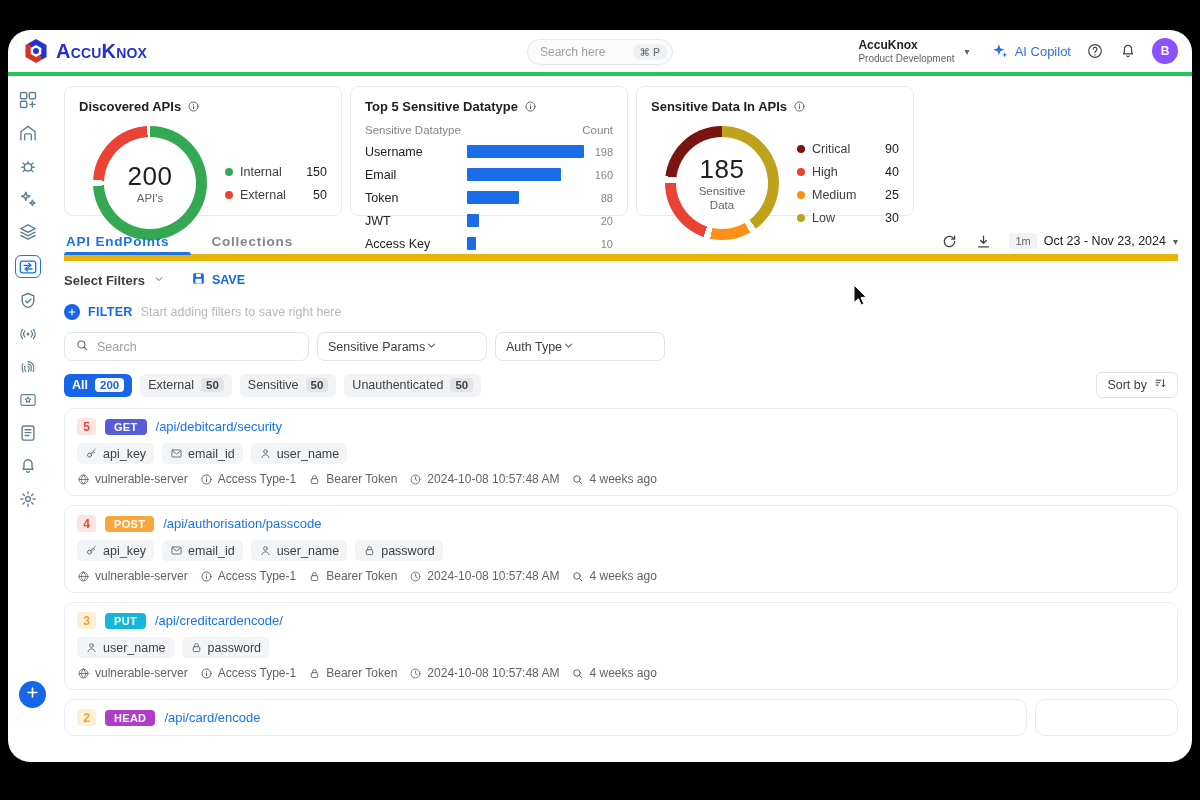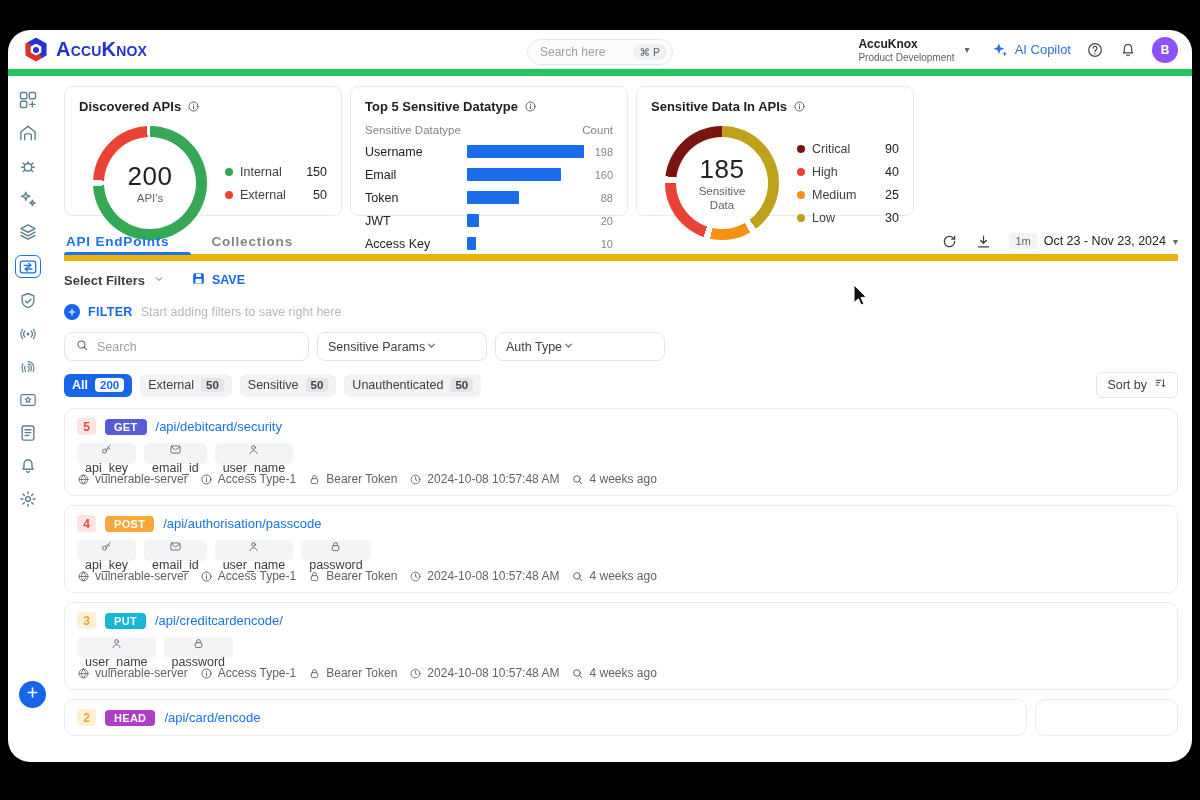--- a/index.html
+++ b/index.html
@@ -1,20 +1,20 @@
 <!DOCTYPE html>
 <html><head>
 <meta charset="utf-8">
 <style>
   * { margin:0; padding:0; box-sizing:border-box; }
   html,body { width:1200px; height:800px; background:#000; font-family:"Liberation Sans", sans-serif; overflow:hidden; }
   .window { position:absolute; left:8px; top:30px; width:1184px; height:732px; background:#fff; border-radius:22px; overflow:hidden; }
 
   
-  .header { position:relative; display:flex; align-items:center; height:46px; padding:0 14px 0 16px; border-bottom:7px solid #22c55e; }
+  .header { position:relative; display:flex; align-items:center; height:46px; padding:0 14px 0 16px; border-bottom:4px solid #22c55e; }
   .logo { display:flex; align-items:center; gap:8px; }
   .logo-mark { width:24px; height:24px; position:relative; clip-path:polygon(50% 0,94% 25%,94% 75%,50% 100%,6% 75%,6% 25%);
     background:conic-gradient(from 140deg,#d63329 0 175deg,#2334d0 175deg 360deg); }
   .logo-mark::after { content:""; position:absolute; inset:6px; background:#fff; clip-path:polygon(50% 0,94% 25%,94% 75%,50% 100%,6% 75%,6% 25%); }
   .logo-mark::before { content:""; position:absolute; left:50%; top:50%; width:6px; height:6px; margin:-3px 0 0 -3px; border-radius:50%; background:#2334d0; z-index:2; }
   .logo-text { font-size:20px; font-weight:800; color:#2430d4; font-variant:small-caps; letter-spacing:.2px; }
   .search-pill { position:absolute; left:519px; top:9px; width:146px; height:26px; border:1px solid #e4e7ea; background:#fcfcfd; border-radius:999px; display:flex; align-items:center; padding:0 5px 0 12px; gap:8px; }
   .search-pill .ph { color:#9aa0a6; font-size:12px; flex:1; }
   .kbd { background:#eef1f4; border-radius:999px; font-size:10.5px; color:#5f6368; padding:2px 7px; white-space:nowrap; }
   .hright { margin-left:auto; display:flex; align-items:center; gap:15px; }
@@ -99,21 +99,21 @@
 
   
   .eplist { margin-top:10px; display:flex; flex-direction:column; gap:9px; }
   .ep-lastline { display:flex; gap:8px; }
   .ep-row { border:1px solid #e9ebef; border-radius:10px; padding:9px 12px; background:#fff; }
   .ep-l1 { display:flex; align-items:center; gap:9px; }
   .ep-count { min-width:19px; height:17px; border-radius:4px; font-size:12px; font-weight:700; display:flex; align-items:center; justify-content:center; padding:0 4px; }
   .ep-method { border-radius:4px; padding:2px 9px; font-size:11px; font-weight:700; color:#fff; letter-spacing:.3px; }
   .ep-path { font-size:13px; color:#1a73e8; text-decoration:none; }
   .ep-l2 { display:flex; gap:8px; margin-top:8px; }
-  .tagchip { height:21px; background:#f3f4f6; border-radius:5px; display:flex; align-items:center; gap:5px; padding:0 8px; font-size:12.5px; color:#3c4043;flex-direction:column; }
+  .tagchip { height:21px; background:#f3f4f6; border-radius:5px; display:flex; align-items:center; gap:5px; padding:0 8px; font-size:12.5px; color:#3c4043; }
   .tagchip svg { width:13px; height:13px; color:#5f6368; }
   .ep-l3 { display:flex; align-items:center; gap:12px; margin-top:8px; font-size:12px; color:#5f6368; }
   .meta-item { display:flex; align-items:center; gap:5px; }
   .meta-item svg { width:13px; height:13px; }
   .sliver { flex:1; border:1px solid #e9ebef; border-radius:10px; background:#fff; }
 
   .cursor { position:absolute; left:853px; top:284px; z-index:50; pointer-events:none; }
 </style>
 </head>
 <body>

